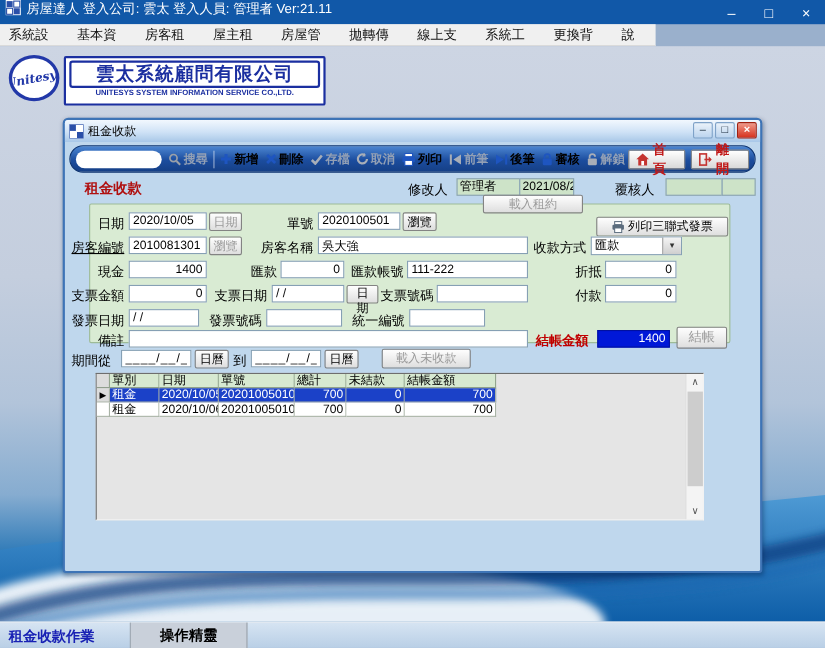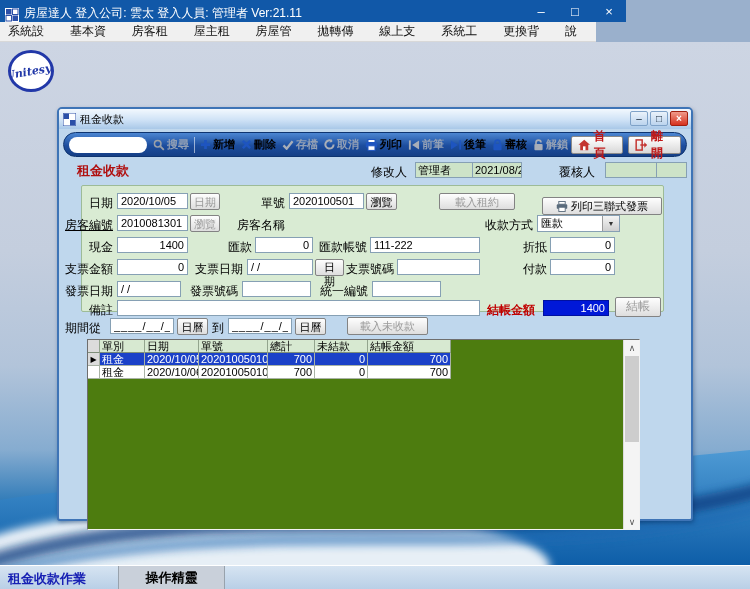--- a/index.html
+++ b/index.html
@@ -1,22 +1,22 @@
 <!DOCTYPE html>
 <html><head>
 <meta charset="utf-8">
 <style>
   * { margin:0; padding:0; box-sizing:border-box; }
   html,body { width:750px; height:589px; overflow:hidden; }
   body { font-family:"Liberation Sans","DejaVu Sans",sans-serif; font-size:12px; color:#000; background:#9AB0CC; }
   .screen { position:relative; width:750px; height:589px; overflow:hidden; }
 
   
-  .titlebar { position:absolute; left:0; top:0; width:626px; height:22px; background:#1158A8; color:#fff;
-              display:flex; align-items:flex-end; padding-left:5px; }
+  .titlebar { position:absolute; left:0; top:0; width:750px; height:22px; background:#1158A8; color:#fff;
+              display:flex; align-items:flex-start; padding-left:5px; }
   .titlebar .appicon { width:14px; height:14px; margin-right:5px; flex:0 0 auto; }
   .titlebar .ttext { font-size:12px; white-space:nowrap; }
   .winctl { position:absolute; right:0; top:0; height:22px; display:flex; }
   .winctl div { width:34px; height:22px; display:flex; align-items:center; justify-content:center; font-size:13px; color:#fff; }
 
   
   .menubar { position:absolute; left:0; top:22px; width:596px; height:20px; background:#F0F0F0;
              border-bottom:1px solid #D8D8D8; display:flex; align-items:flex-end; }
   .menubar .mitem { padding:0 8px; font-size:12px; color:#111; height:20px; line-height:20px; }
 
@@ -83,21 +83,21 @@
   .pb.dis { color:#9A9A9A; }
   .combo { position:absolute; height:17px; background:#fff; border:1px solid #86A0B4; display:flex; }
   .combo .cval { flex:1; font-size:11px; line-height:15px; padding-left:3px; overflow:hidden; }
   .combo .carr { width:17px; background:linear-gradient(#F4F4F4,#CFCFCF); border-left:1px solid #999;
                  font-size:7px; color:#333; display:flex; align-items:center; justify-content:center; }
   .settle-box { position:absolute; height:16px; background:#0018D8; color:#fff; font-size:11px; line-height:14px;
                 text-align:right; padding:0 3px; border:1px solid #0010A0; }
   .red { color:#C00000; font-weight:bold; }
 
   
-  .grid { position:absolute; left:28px; top:230px; width:553px; height:191px; background:#4d7c0f;
+  .grid { position:absolute; left:28px; top:230px; width:553px; height:134px; background:#e5e5e5;
           border-top:1px solid #6E6E6E; border-left:1px solid #6E6E6E; border-right:1px solid #F2F2F2; border-bottom:1px solid #F2F2F2; }
   .grow { display:flex; height:13px; width:363px; }
   .grow .c { font-size:11px; line-height:12px; padding:0 2px; overflow:hidden; white-space:nowrap;
              border-right:1px solid #A9B3A6; border-bottom:1px solid #A9B3A6; }
   .ghead .c { background:#D7E9D1; font-weight:normal; border-right:1px solid #93A58E; border-bottom:1px solid #7E8F7A; }
   .c0{width:12px;} .c1{width:45px;} .c2{width:54px;} .c3{width:69px;} .c4{width:47px;text-align:right;} .c5{width:53px;text-align:right;} .c6{width:83px;text-align:right;}
   .grow .c0 { background:#DCDCDC; text-align:center; font-size:8px; line-height:13px; padding:0; color:#000; }
   .grow.sel .c { background:#1B41C8; color:#fff; }
   .grow.sel .c0 { background:#DCDCDC; color:#000; }
   .grow.plain .c { background:#fff; }
@@ -163,20 +163,24 @@
           </filter>
       </defs>
       <path d="M0,85 C180,55 420,70 750,35 L750,150 L0,150 Z" fill="url(#gB)"></path>
       <ellipse cx="250" cy="152" rx="300" ry="60" fill="#FFFFFF" opacity="0.9" filter="url(#bl)"></ellipse>
       <path d="M-20,150 C220,70 500,150 780,70" stroke="#0A3E80" stroke-width="16" fill="none" opacity="0.75" filter="url(#bl)"></path>
       <path d="M-20,162 C260,88 520,162 780,88" stroke="#1C66B0" stroke-width="10" fill="none" opacity="0.6" filter="url(#bl)"></path>
     </svg>
 
     <div class="logo-oval">
       <span>Unitesys</span>
+    </div>
+    <div class="logo-box">
+      <div class="logo-zh">雲太系統顧問有限公司</div>
+      <div class="logo-en">UNITESYS SYSTEM INFORMATION SERVICE CO.,LTD.</div>
     </div>
 
     <div class="fw">
 
       <div class="fw-titlebar">
         <svg class="ficon" viewBox="0 0 13 13">
           <rect width="13" height="13" fill="#fff" stroke="#2A4FA8"></rect>
           <rect x="0.5" y="0.5" width="5.5" height="5.5" fill="#2A4FA8"></rect>
             <rect x="7" y="7" width="5.5" height="5.5" fill="#2A4FA8"></rect>
         </svg>
@@ -287,34 +291,35 @@
       <div class="robox" style="left:597px; top:53px; width:31px;"></div>
 
       <div class="gpanel"></div>
 
       <span class="fl" style="left:18px; top:86px; width:36px;">日期</span>
       <input class="fi" style="left: 58px; top: 84px; width: 71px;" value="2020/10/05">
       <button class="pb dis" style="left:131px; top:84px; width:30px;">日期</button>
       <span class="fl" style="left:190px; top:86px; width:36px;">單號</span>
       <input class="fi" style="left: 230px; top: 84px; width: 75px;" value="2020100501">
       <button class="pb" style="left:307px; top:84px; width:31px;">瀏覽</button>
-      <button class="pb dis" style="left:380px; top:84px; width:76px;">載入租約</button>
+      <button class="pb dis" style="left:380px; top:68px; width:91px;">載入租約</button>
       <button class="pb" style="left:483px; top:88px; width:120px; height:18px; display:flex; align-items:center; gap:3px; justify-content:center;">
         <svg width="12" height="11" viewBox="0 0 13 12">
             <rect x="3" y="0.5" width="7" height="3" fill="#fff" stroke="#5A6B7C"></rect>
             <rect x="0.8" y="3.5" width="11.4" height="5" rx="1" fill="#5A6B7C"></rect>
             <rect x="3" y="6.8" width="7" height="4.6" fill="#fff" stroke="#5A6B7C"></rect>
           </svg>
         <span>列印三聯式發票</span>
       </button>
 
       <span class="fl" style="left:6px; top:108px; width:48px;text-decoration:underline;">房客編號</span>
       <input class="fi" style="left: 58px; top: 106px; width: 71px;" value="2010081301">
       <button class="pb dis" style="left:131px; top:106px; width:30px;">瀏覽</button>
       <span class="fl" style="left:178px; top:108px; width:48px;">房客名稱</span>
+      <input class="fi" style="left: 230px; top: 106px; width: 191px;" value="吳大強">
       <span class="fl" style="left:426px; top:108px; width:48px;">收款方式</span>
       <div class="combo" style="left:478px; top:106px; width:83px;">
         <span class="cval">匯款</span>
         <span class="carr">▼</span>
       </div>
 
       <span class="fl" style="left:18px; top:130px; width:36px;">現金</span>
       <input class="fi num" style="left: 58px; top: 128px; width: 71px;" value="1400">
       <span class="fl" style="left:157px; top:130px; width:36px;">匯款</span>
       <input class="fi num" style="left: 196px; top: 128px; width: 58px;" value="0">

